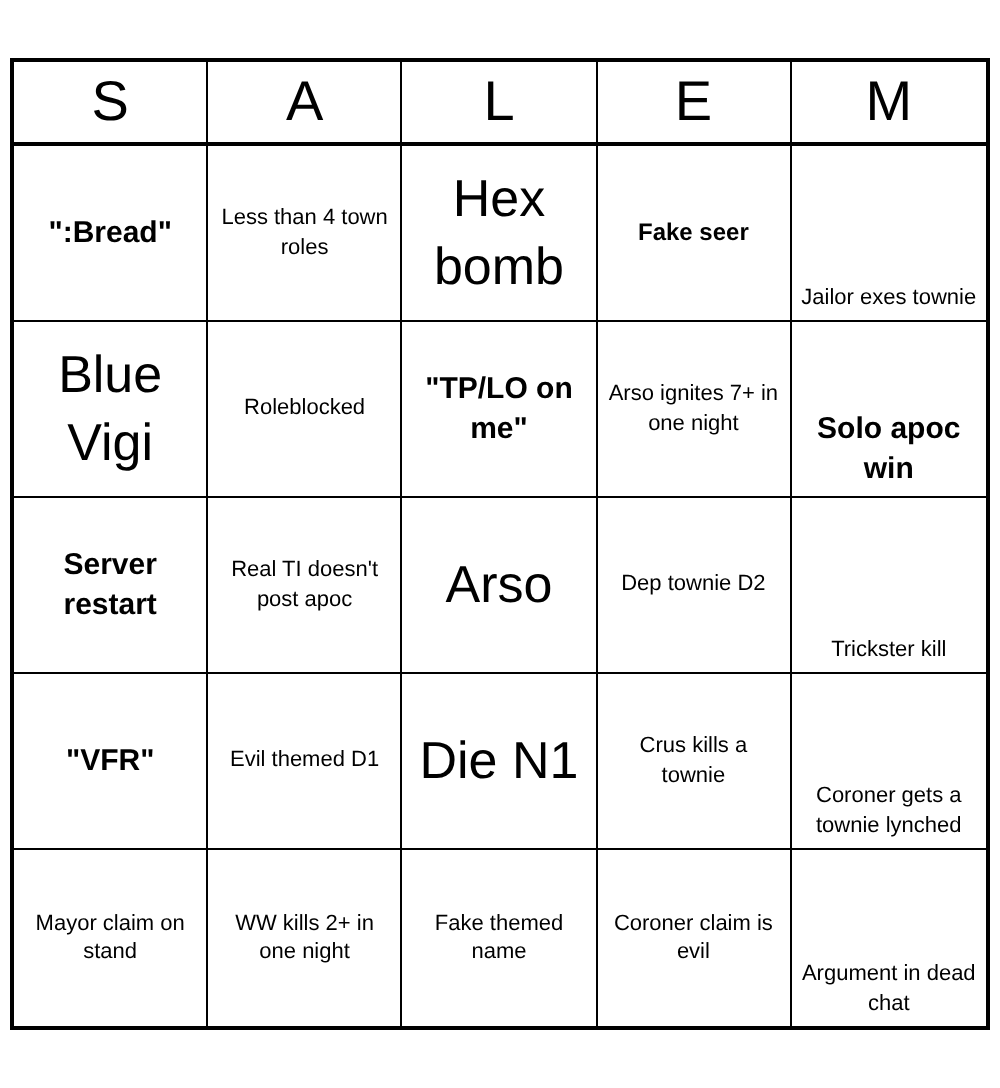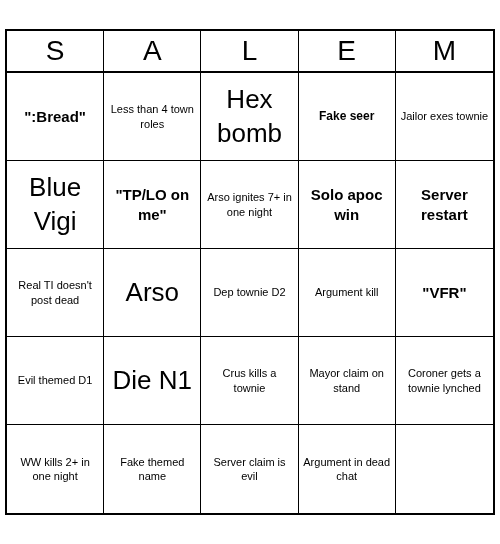--- a/index.html
+++ b/index.html
@@ -39,21 +39,21 @@
       border-right: 1px solid #000;
       border-bottom: 1px solid #000;
       min-height: 88px;
       display: flex;
       align-items: center;
       justify-content: center;
       text-align: center;
       padding: 4px;
       position: relative;
     }
-    .cell:nth-child(5n) { border-right: none; }
+    .cell:nth-child(5n) { border-right: none; align-items: flex-end; }
     .cell:nth-child(n+21) { border-bottom: none; }
     .cell-text {
       font-size: 11px;
       line-height: 1.3;
     }
     .cell-text.large {
       font-size: 12px;
       font-weight: bold;
     }
     .cell-text.xlarge {
@@ -89,67 +89,70 @@
       <div class="cell">
         <span class="cell-text large">Fake seer</span>
       </div>
       <div class="cell">
         <span class="cell-text">Jailor exes townie</span>
       </div>
       <div class="cell">
         <span class="cell-text xlarge">Blue Vigi</span>
       </div>
       <div class="cell">
+        <span class="cell-text">Roleblocked</span>
+      </div>
+      <div class="cell">
         <span class="cell-text medium">"TP/LO on me"</span>
       </div>
       <div class="cell">
         <span class="cell-text">Arso ignites 7+ in one night</span>
       </div>
       <div class="cell">
         <span class="cell-text medium">Solo apoc win</span>
       </div>
       <div class="cell">
         <span class="cell-text medium">Server restart</span>
       </div>
       <div class="cell">
-        <span class="cell-text">Real TI doesn't post dead</span>
+        <span class="cell-text">Real TI doesn't post apoc</span>
       </div>
       <div class="cell">
         <span class="cell-text xlarge">Arso</span>
       </div>
       <div class="cell">
         <span class="cell-text">Dep townie D2</span>
       </div>
       <div class="cell">
-        <span class="cell-text">Argument kill</span>
+        <span class="cell-text">Trickster kill</span>
       </div>
       <div class="cell">
         <span class="cell-text medium">"VFR"</span>
       </div>
       <div class="cell">
         <span class="cell-text">Evil themed D1</span>
       </div>
       <div class="cell">
         <span class="cell-text xlarge">Die N1</span>
       </div>
       <div class="cell">
         <span class="cell-text">Crus kills a townie</span>
       </div>
       <div class="cell">
-        <span class="cell-text">Mayor claim on stand</span>
+        <span class="cell-text">Coroner gets a townie lynched</span>
       </div>
       <div class="cell">
-        <span class="cell-text">Coroner gets a townie lynched</span>
+        <span class="cell-text">Mayor claim on stand</span>
       </div>
       <div class="cell">
         <span class="cell-text">WW kills 2+ in one night</span>
       </div>
       <div class="cell">
         <span class="cell-text">Fake themed name</span>
       </div>
       <div class="cell">
-        <span class="cell-text">Server claim is evil</span>
+        <span class="cell-text">Coroner claim is evil</span>
       </div>
       <div class="cell">
         <span class="cell-text">Argument in dead chat</span>
       </div>
     </div>
 </div>
 
 </body></html>

